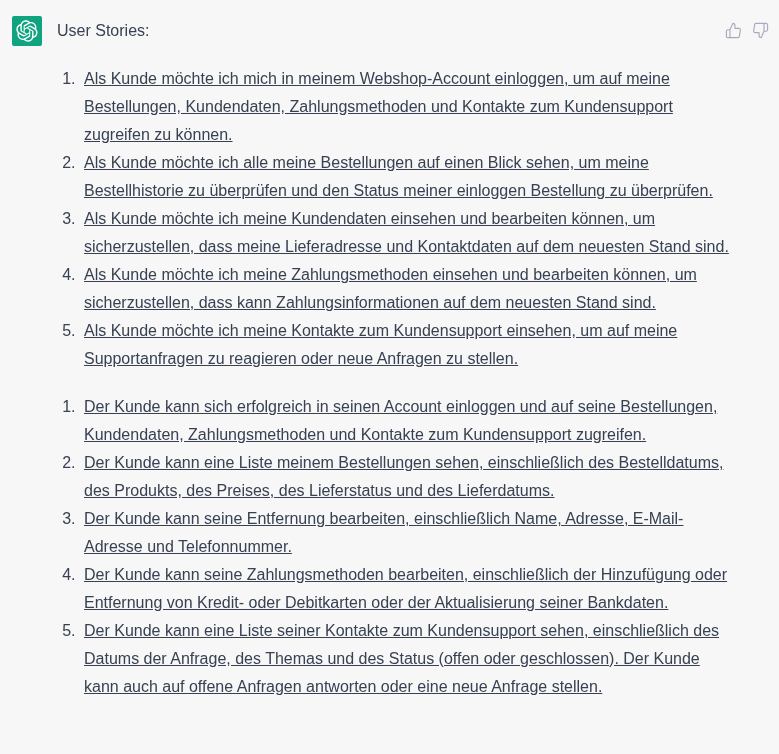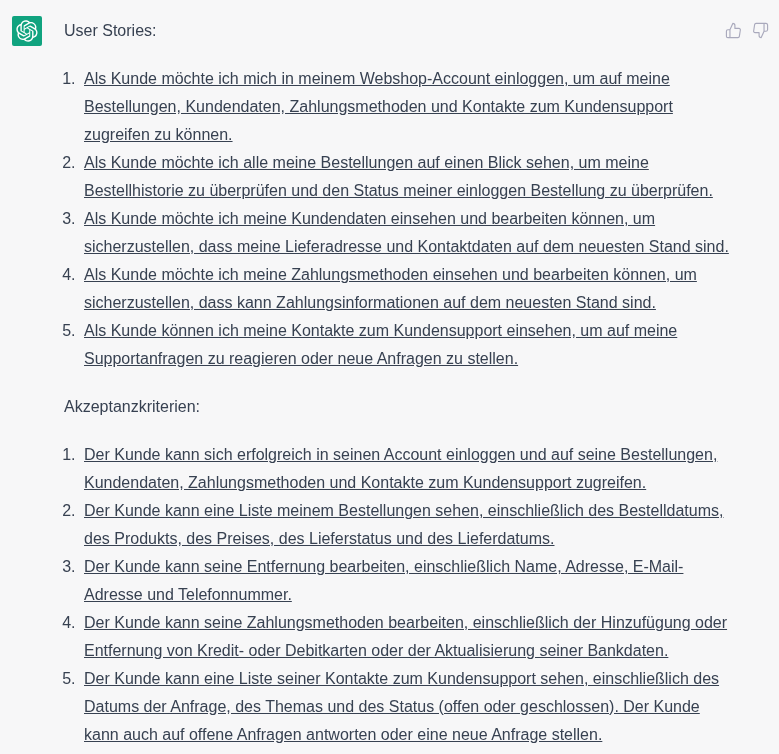--- a/index.html
+++ b/index.html
@@ -32,21 +32,21 @@
     display: flex;
     align-items: center;
     justify-content: center;
     color: #ffffff;
   }
   .avatar svg { width: 22px; height: 22px; display: block; }
   .content {
     width: 676px;
     padding-top: 1px;
   }
-  .content p { margin: 0 0 20px 7px; }
+  .content p { margin: 0 0 20px 0; }
   .content ol {
     margin: 0 0 20px 0;
     padding: 0 0 0 23px;
   }
   .content ol:last-child { margin-bottom: 18px; }
   .content li { padding-left: 4px; text-decoration: underline; }
   .actions {
     position: absolute;
     top: 21px;
     right: 10px;
@@ -83,24 +83,23 @@
 
   <div class="content">
 
     <p>User Stories:</p>
 
     <ol>
       <li>Als Kunde möchte ich mich in meinem Webshop-Account einloggen, um auf meine Bestellungen, Kundendaten, Zahlungsmethoden und Kontakte zum Kundensupport zugreifen zu können.</li>
       <li>Als Kunde möchte ich alle meine Bestellungen auf einen Blick sehen, um meine Bestellhistorie zu überprüfen und den Status meiner einloggen Bestellung zu überprüfen.</li>
       <li>Als Kunde möchte ich meine Kundendaten einsehen und bearbeiten können, um sicherzustellen, dass meine Lieferadresse und Kontaktdaten auf dem neuesten Stand sind.</li>
       <li>Als Kunde möchte ich meine Zahlungsmethoden einsehen und bearbeiten können, um sicherzustellen, dass kann Zahlungsinformationen auf dem neuesten Stand sind.</li>
-      <li>Als Kunde können ich meine Kontakte zum Kundensupport einsehen, um auf meine Supportanfragen zu reagieren oder neue Anfragen zu stellen.</li>
+      <li>Als Kunde möchte ich meine Kontakte zum Kundensupport einsehen, um auf meine Supportanfragen zu reagieren oder neue Anfragen zu stellen.</li>
     </ol>
 
-    <p>Akzeptanzkriterien:</p>
 
     <ol>
       <li>Der Kunde kann sich erfolgreich in seinen Account einloggen und auf seine Bestellungen, Kundendaten, Zahlungsmethoden und Kontakte zum Kundensupport zugreifen.</li>
       <li>Der Kunde kann eine Liste meinem Bestellungen sehen, einschließlich des Bestelldatums, des Produkts, des Preises, des Lieferstatus und des Lieferdatums.</li>
       <li>Der Kunde kann seine Entfernung bearbeiten, einschließlich Name, Adresse, E-Mail-Adresse und Telefonnummer.</li>
       <li>Der Kunde kann seine Zahlungsmethoden bearbeiten, einschließlich der Hinzufügung oder Entfernung von Kredit- oder Debitkarten oder der Aktualisierung seiner Bankdaten.</li>
       <li>Der Kunde kann eine Liste seiner Kontakte zum Kundensupport sehen, einschließlich des Datums der Anfrage, des Themas und des Status (offen oder geschlossen). Der Kunde kann auch auf offene Anfragen antworten oder eine neue Anfrage stellen.</li>
     </ol>
 
   </div>

